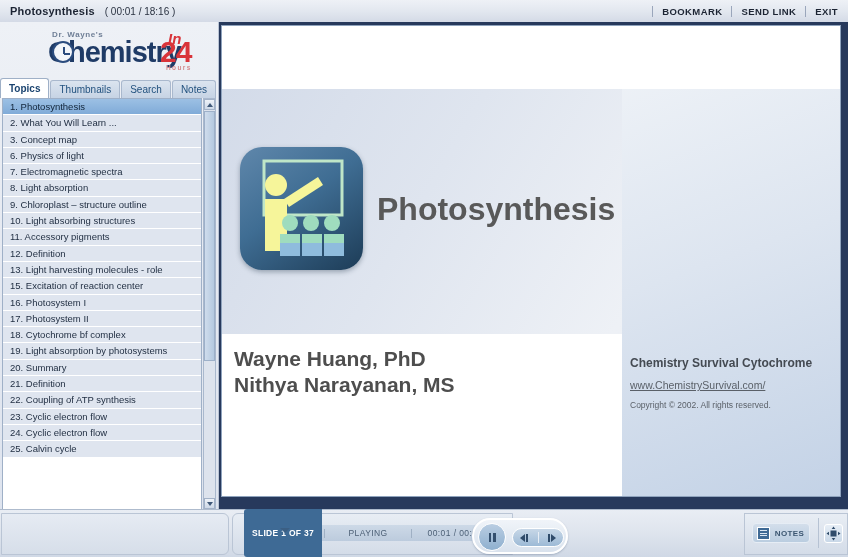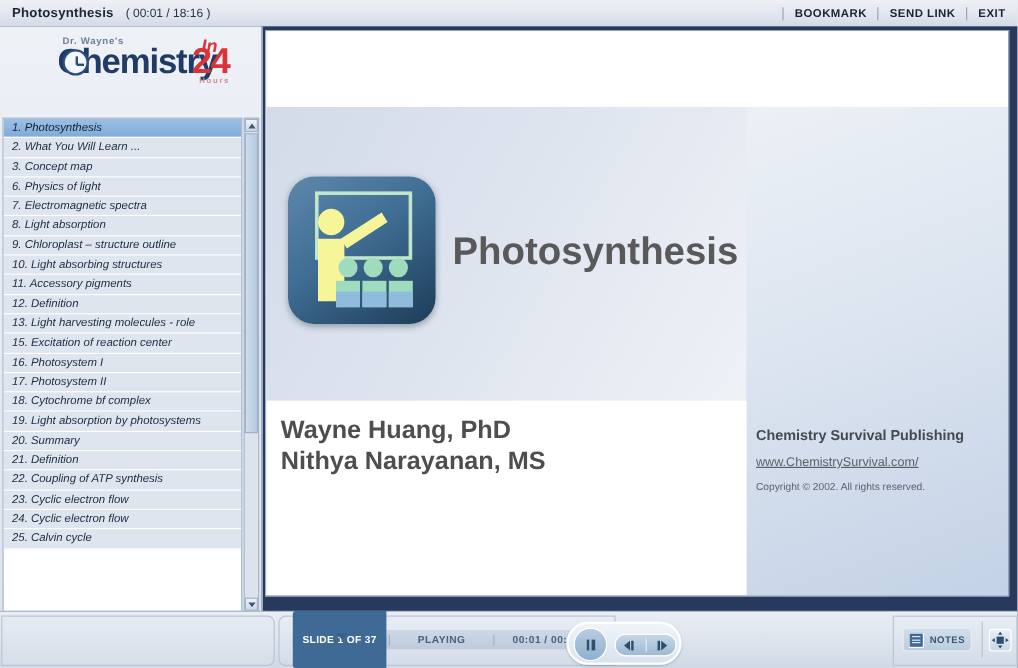--- a/index.html
+++ b/index.html
@@ -65,21 +65,20 @@
   
   .list-wrap{
     position:absolute;left:2px;top:98px;width:200px;height:412px;
     background:#ffffff;border:1px solid #9fb0c7;box-sizing:border-box;overflow:hidden;
   }
   .topic{
     height:16.3px;line-height:16.3px;font-size:9.5px;color:#1d2b3f;
     padding-left:7px;background:#dfe5ef;border-bottom:1px solid #ffffff;
     white-space:nowrap;overflow:hidden;text-overflow:ellipsis;cursor:pointer;
     box-sizing:border-box;
-    font-style:italic;
   }
   .topic.sel{background:linear-gradient(to bottom,#9cc0e4,#80abd8);color:#102338;}
 
   
   .sbar{
     position:absolute;left:203px;top:98px;width:13px;height:412px;
     background:#dde3ed;border:1px solid #a9b8cd;box-sizing:border-box;
   }
   .sb-btn{
     position:absolute;left:0;width:11px;height:11px;
@@ -154,21 +153,21 @@
   .status-strip{
     position:absolute;left:12px;top:12px;width:252px;height:16px;
     background:linear-gradient(to bottom,#cdd9e7,#bccbdd);
     border-radius:3px;display:flex;align-items:center;
   }
   .slidecount{
     height:16px;line-height:16px;padding:16px 8px;font-size:8.5px;font-weight:bold;
     color:#ffffff;background:#3e6a95;border-radius:3px 0 0 3px;letter-spacing:.3px;
   }
   .st-sep{width:1px;height:9px;background:#9fb0c4;margin:0 2px;}
-  .st-txt{flex:1;text-align:center;font-size:8.5px;font-weight:bold;color:#4d6076;letter-spacing:.4px;}
+  .st-txt{flex:1;text-align:center;font-size:8.5px;font-weight:normal;color:#4d6076;letter-spacing:.4px;}
   .caret{
     position:absolute;left:36px;top:3px;width:0;height:0;
     border-left:5px solid transparent;border-right:5px solid transparent;
     border-top:5px solid #3b5f84;
   }
   .ctrl-pod{
     position:absolute;left:472px;top:8px;width:96px;height:36px;
     background:linear-gradient(to bottom,#f0f4f9,#d9e2ed);
     border:2px solid #ffffff;border-radius:18px;box-sizing:border-box;
     box-shadow:0 1px 2px rgba(60,80,110,.3);
@@ -242,20 +241,26 @@
 
   <div class="logo">
     <span class="logo-pre">Dr. Wayne's</span>
     <span class="logo-main">Chemistry</span>
     <span class="logo-clock"></span>
     <span class="logo-in">In</span>
     <span class="logo-24">24</span>
     <span class="logo-hours">Hours</span>
   </div>
 
+  <div class="tabs">
+    <div class="tab active">Topics</div>
+    <div class="tab">Thumbnails</div>
+    <div class="tab">Search</div>
+    <div class="tab">Notes</div>
+  </div>
 
   <div class="list-wrap">
     <div class="topic sel">1. Photosynthesis</div>
     <div class="topic">2. What You Will Learn ...</div>
     <div class="topic">3. Concept map</div>
     <div class="topic">6. Physics of light</div>
     <div class="topic">7. Electromagnetic spectra</div>
     <div class="topic">8. Light absorption</div>
     <div class="topic">9. Chloroplast – structure outline</div>
     <div class="topic">10. Light absorbing structures</div>
@@ -311,21 +316,21 @@
       </div>
 
       <div class="slide-title">Photosynthesis</div>
 
       <div class="authors">
         <div>Wayne Huang, PhD</div>
         <div>Nithya Narayanan, MS</div>
       </div>
 
       <div class="pub">
-        <div class="pub-name">Chemistry Survival Publishing</div>
+        <div class="pub-name">Chemistry Survival Cytochrome</div>
         <div class="pub-url">www.ChemistrySurvival.com/</div>
         <div class="pub-cr">Copyright © 2002. All rights reserved.</div>
       </div>
     </div>
   </div>
 
   <div class="botbar">
     <div class="bot-left-pane"></div>
     <div class="bot-center-pane"></div>
 

